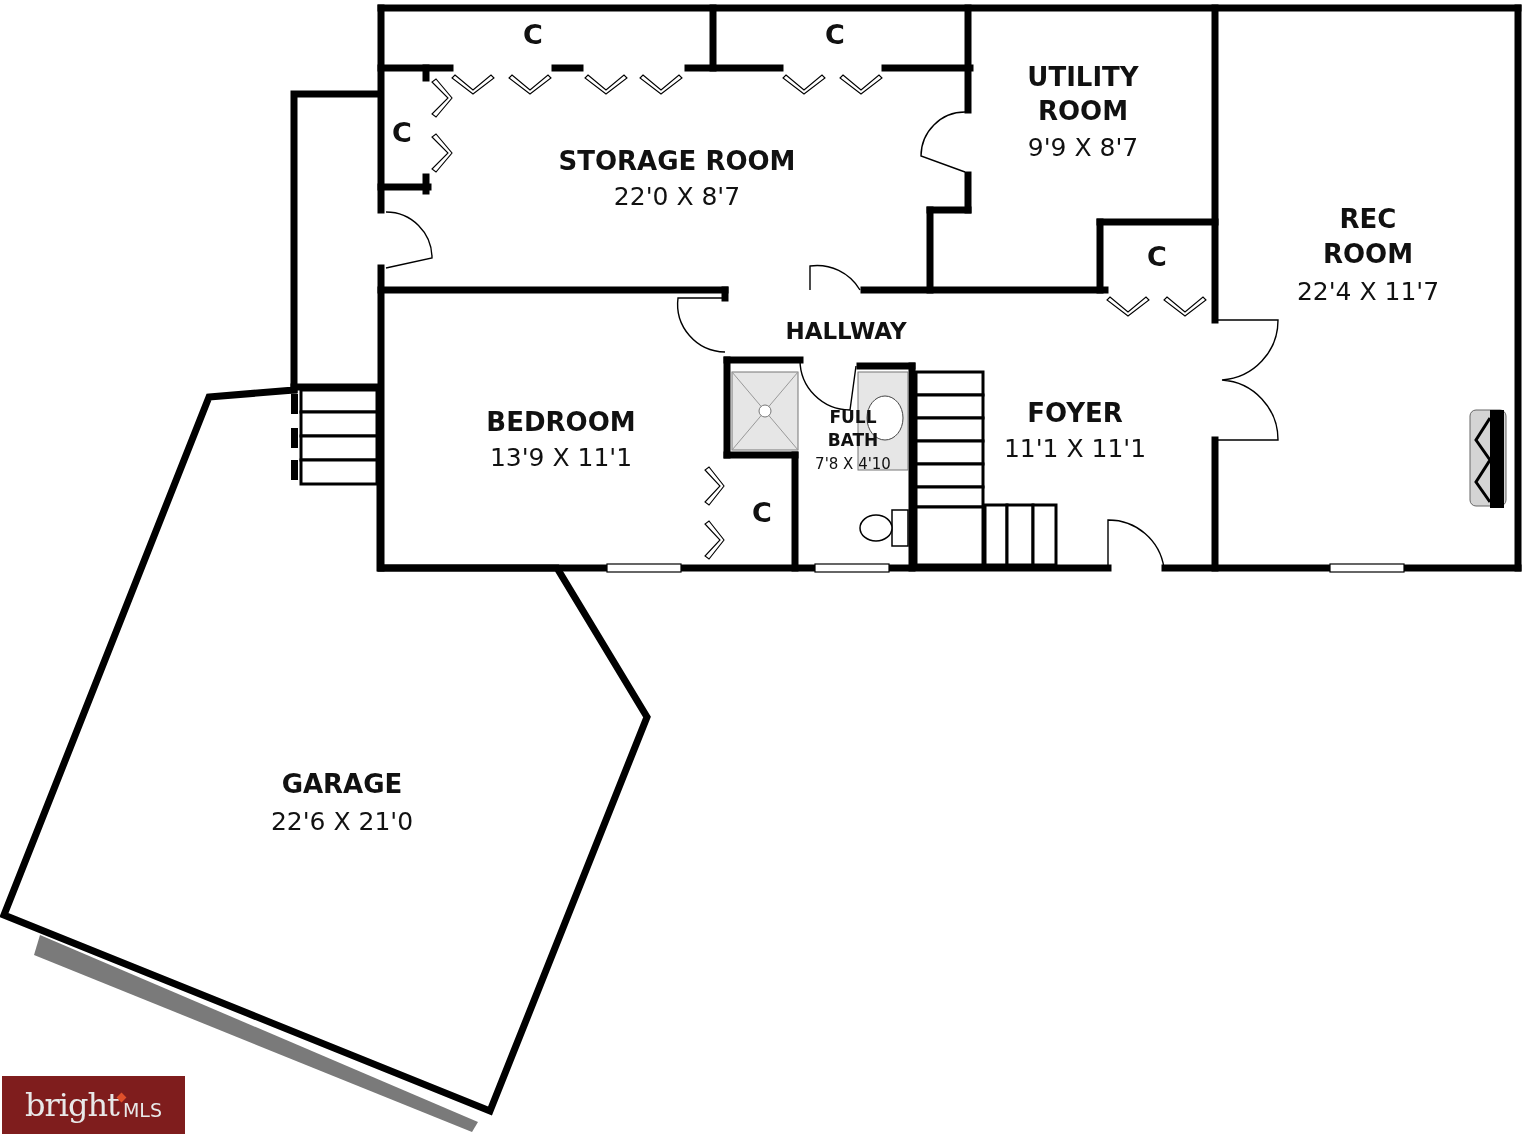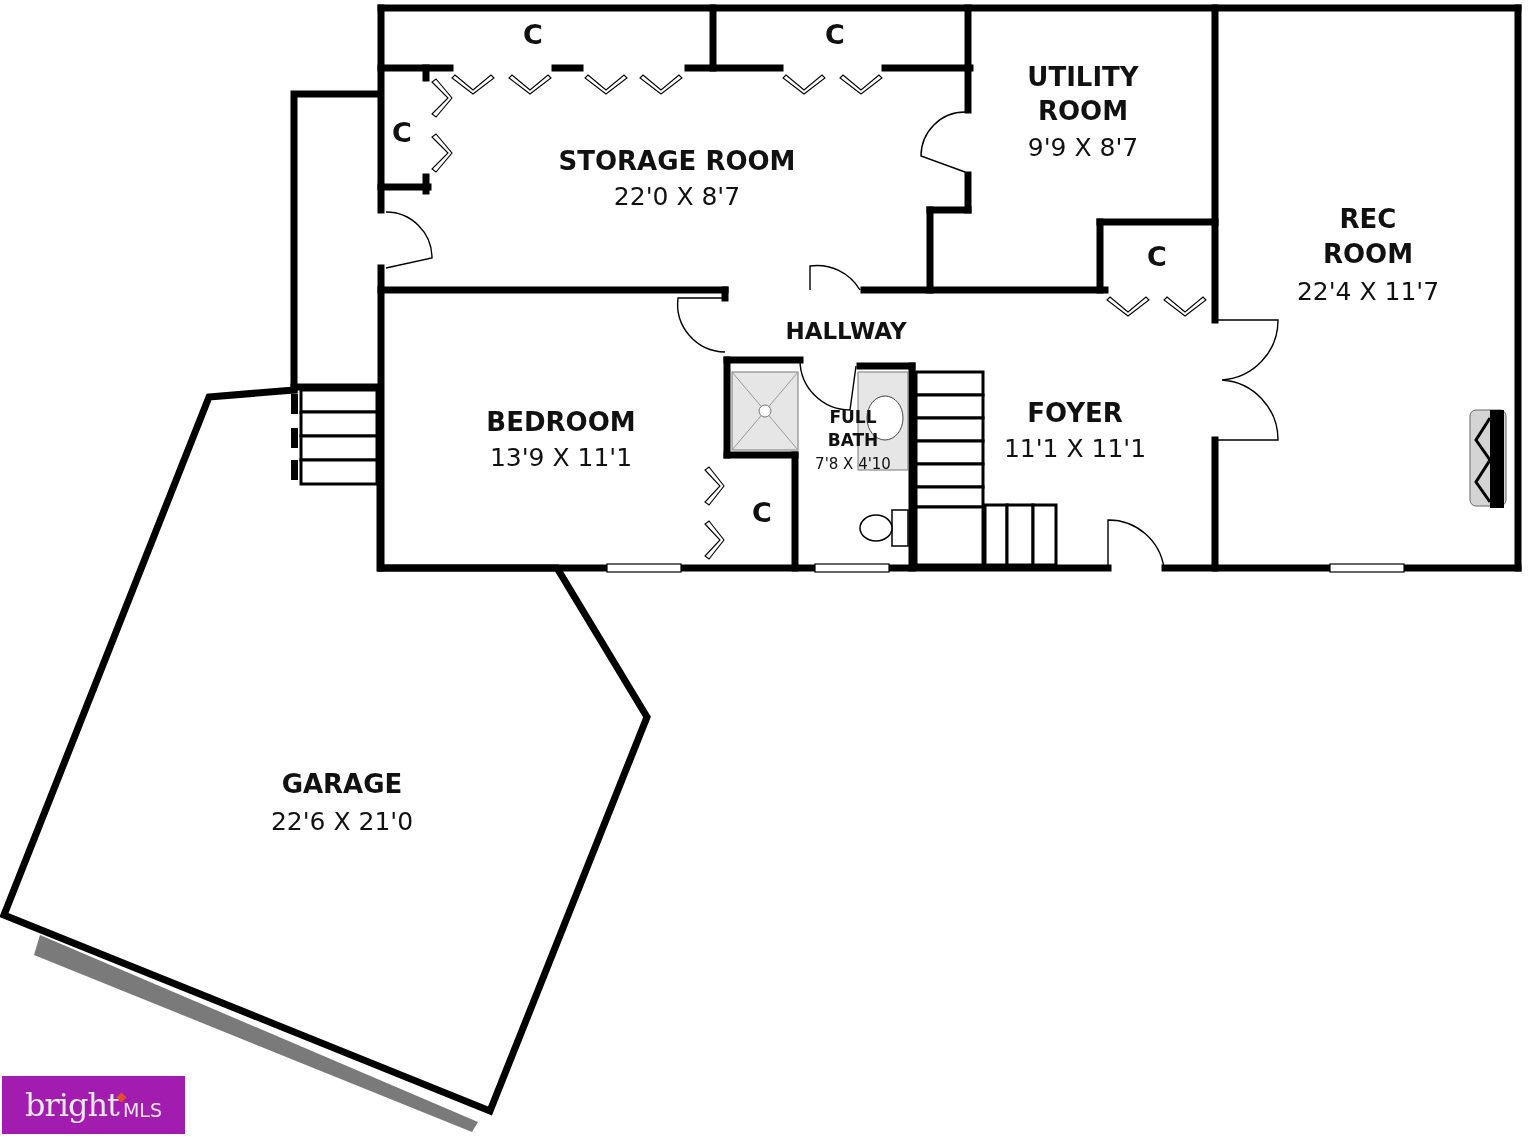--- a/index.html
+++ b/index.html
@@ -9,21 +9,21 @@
     .wall { stroke: #000; stroke-width: 7; fill: none; stroke-linecap: square; }
     .thin { stroke: #000; stroke-width: 1.4; fill: none; }
     .stair { stroke: #000; stroke-width: 3; fill: #fff; }
     .rname { font-family: "DejaVu Sans", sans-serif; font-weight: bold; font-size: 26px; fill: #111; text-anchor: middle; }
     .rdim { font-family: "DejaVu Sans", sans-serif; font-size: 25px; fill: #111; text-anchor: middle; }
     .closet { font-family: "DejaVu Sans", sans-serif; font-weight: bold; font-size: 27px; fill: #111; text-anchor: middle; }
     .small-name { font-family: "DejaVu Sans", sans-serif; font-weight: bold; font-size: 17px; fill: #111; text-anchor: middle; }
     .small-dim { font-family: "DejaVu Sans", sans-serif; font-size: 15px; fill: #111; text-anchor: middle; }
     .window { fill: #fff; stroke: #000; stroke-width: 1.2; }
     .fold { fill: #fff; stroke: #000; stroke-width: 1.1; }
-    #logo { position: absolute; left: 2px; top: 1076px; width: 183px; height: 58px; background: #a21caf;
+    #logo { position: absolute; left: 2px; top: 1076px; width: 183px; height: 58px; background: #7f1d1d;
             display: flex; align-items: center; justify-content: center; gap: 4px; }
     #logo .brand { font-family: "DejaVu Serif", serif; font-size: 32px; color: #e8e8e8; letter-spacing: -1px; }
     #logo .mls { font-family: "DejaVu Sans", sans-serif; font-size: 19px; color: #e8e8e8; margin-top: 10px; text-align: center; }
     #logo .dot { position: absolute; left: 116px; top: 18px; width: 7px; height: 7px; background: #e0502a; transform: rotate(45deg); }
   </style>
 </head>
 <body>
 
 <svg id="plan" width="1536" height="1137" viewBox="0 0 1536 1137" xmlns="http://www.w3.org/2000/svg">
 

